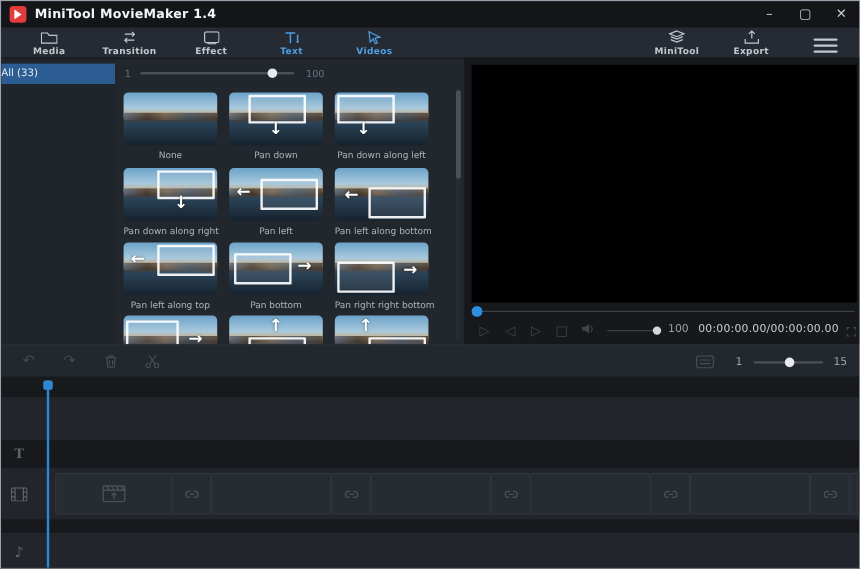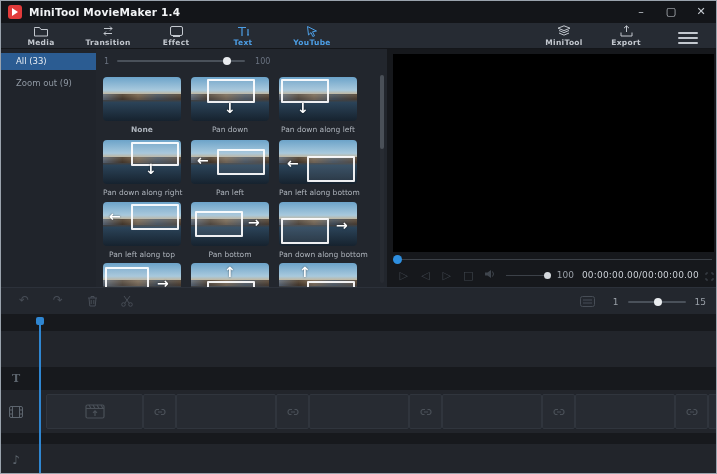--- a/index.html
+++ b/index.html
@@ -22,21 +22,21 @@
   .tab { position:absolute; top:1px; width:70px; height:24px; display:flex; flex-direction:column; align-items:center; justify-content:center; gap:1px; }
   .tab .t-ico { height:12px; display:flex; align-items:center; }
   .tab .t-lbl { font-size:7.5px; color:#c3c8cf; font-weight:bold; letter-spacing:.3px; }
   .tab.active .t-lbl { color:#4d9fe6; }
   .tab svg { stroke:#c3c8cf; }
   .tab.active svg { stroke:#4d9fe6; }
   .menu-btn { position:absolute; right:18px; top:6px; width:20px; }
   .menu-btn div { height:2px; background:#c3c8cf; margin:3px 0; border-radius:1px; }
   
   .sidebar { position:absolute; left:0; top:48px; width:95px; height:238px; background:#20242b; }
-  .side-item { height:17px; line-height:17px; padding-left:15px; font-size:8.5px; color:#8f98a3; margin-top:5px; cursor:default; }
+  .side-item { height:17px; line-height:17px; padding-left:0; font-size:8.5px; color:#8f98a3; margin-top:5px; cursor:default; }
   .side-item.selected { background:#2b5c92; color:#e8edf3; }
   .motion-panel { position:absolute; left:95px; top:48px; width:291px; height:238px; background:#22262d; overflow:hidden; }
   .panel-top { position:absolute; left:0; top:0; width:100%; height:24px; display:flex; align-items:center; }
   .dur-min { color:#6a7280; font-size:8px; margin-left:8px; }
   .dur-track { position:relative; width:128px; height:2px; background:#4a515a; border-radius:1px; margin-left:8px; }
   .dur-dot { position:absolute; top:-3px; width:8px; height:8px; border-radius:50%; background:#e8ebee; }
   .dur-val { color:#6a7280; font-size:8px; margin-left:10px; }
   .yt-btn { position:absolute; right:10px; top:4px; display:flex; align-items:center; gap:5px; }
   .yt-lbl { color:#c6cbd1; font-size:8px; }
   .grid-item { position:absolute; width:78px; }
@@ -140,21 +140,21 @@
             </svg>
           </span>
           <span class="t-lbl">Text</span>
         </div>
         <div class="tab active" style="left: 276px;">
           <span class="t-ico">
             <svg width="12" height="12" viewBox="0 0 12 12" fill="none" stroke-width="1">
               <path d="M1.5 1.5 L10.5 6 L6.5 6.8 L8.5 10.8 L6.8 11.5 L5 7.6 L2.5 10 Z"></path>
             </svg>
           </span>
-          <span class="t-lbl">YouTube</span>
+          <span class="t-lbl">Videos</span>
         </div>
         <div class="tab" style="left: 528px;">
           <span class="t-ico">
             <svg width="14" height="12" viewBox="0 0 14 12" fill="none" stroke-width="1">
               <path d="M7 0.8 L13 3.2 L7 5.6 L1 3.2 Z M2 5.5 L7 7.6 L12 5.5 M2 8 L7 10.1 L12 8"></path>
             </svg>
           </span>
           <span class="t-lbl">MiniTool</span>
         </div>
         <div class="tab" style="left: 590px;">
@@ -168,33 +168,32 @@
       </div>
     <div class="menu-btn">
         <div></div>
         <div></div>
         <div></div>
       </div>
   </div>
 
   <div class="sidebar" id="sidebar-host">
       <div class="side-item selected" style="margin-top: 4px;">All (33)</div>
-      <div class="side-item">Zoom out (9)</div>
     </div>
 
   <div class="motion-panel">
     <div class="panel-top">
       <span class="dur-min">1</span>
       <div class="dur-track">
         <div class="dur-dot" id="dur-dot" style="left: calc(86% - 4px);"></div>
       </div>
       <span class="dur-val">100</span>
     </div>
     <div id="grid-host">
-        <div class="grid-item" style="left: 7px; top: 28px; font-weight: bold;">
+        <div class="grid-item" style="left: 7px; top: 28px;">
           <div class="thumb"></div>
           <div class="m-lbl">None</div>
         </div>
         <div class="grid-item" style="left: 95px; top: 28px;">
           <div class="thumb">
             <div class="m-rect" style="left: 16px; top: 2px; width: 48px; height: 24px;"></div>
             <span class="m-arrow" style="left: 33px; top: 24px;">↓</span>
           </div>
           <div class="m-lbl">Pan down</div>
         </div>
@@ -238,21 +237,21 @@
             <div class="m-rect" style="left: 4px; top: 9px; width: 48px; height: 26px;"></div>
             <span class="m-arrow" style="left: 57px; top: 13px;">→</span>
           </div>
           <div class="m-lbl">Pan bottom</div>
         </div>
         <div class="grid-item" style="left: 183px; top: 153px;">
           <div class="thumb">
             <div class="m-rect" style="left: 2px; top: 16px; width: 48px; height: 26px;"></div>
             <span class="m-arrow" style="left: 57px; top: 16px;">→</span>
           </div>
-          <div class="m-lbl">Pan down along bottom</div>
+          <div class="m-lbl">Pan right right bottom</div>
         </div>
         <div class="grid-item" style="left: 7px; top: 214px;">
           <div class="thumb">
             <div class="m-rect" style="left: 2px; top: 4px; width: 44px; height: 34px;"></div>
             <span class="m-arrow" style="left: 54px; top: 13px;">→</span>
           </div>
         </div>
         <div class="grid-item" style="left: 95px; top: 214px;">
           <div class="thumb">
             <div class="m-rect" style="left: 16px; top: 18px; width: 48px; height: 24px;"></div>

